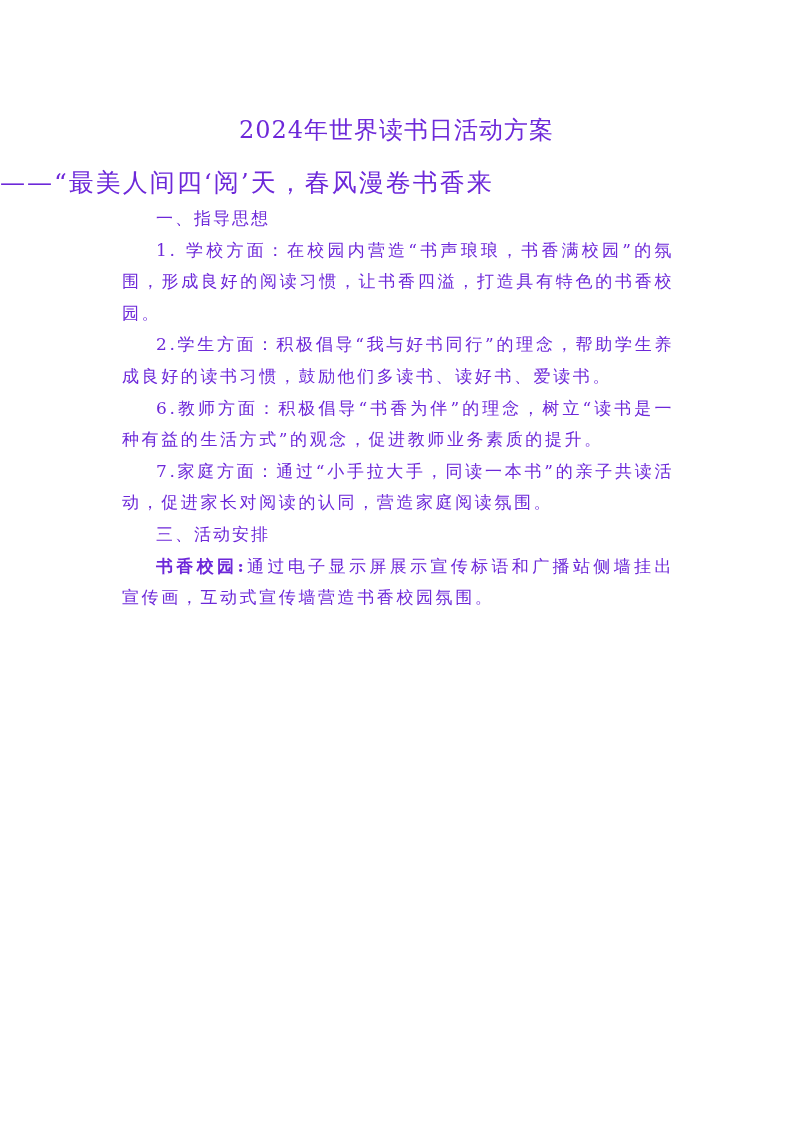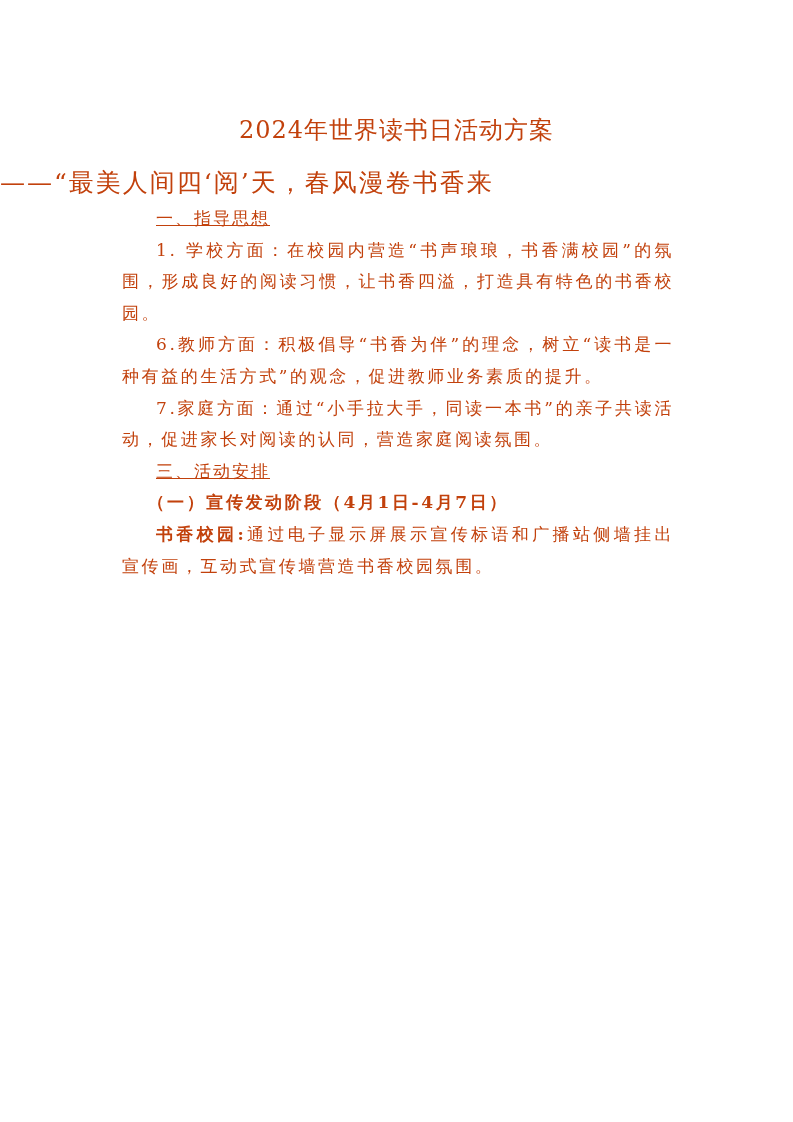--- a/index.html
+++ b/index.html
@@ -1,50 +1,50 @@
 <!DOCTYPE html>
 <html><head>
   <meta charset="utf-8">
   <style>
     html, body { margin: 0; padding: 0; background: #ffffff; }
     body { width: 793px; height: 1122px; position: relative; overflow: hidden; }
     .page {
       position: absolute; left: 0; top: 0; width: 793px; height: 1122px;
-      background: #ffffff; color: #c2410c;
+      background: #ffffff; color: #6d28d9;
       font-family: "DejaVu Serif", "Liberation Serif", serif;
     }
     .title {
       position: absolute; left: 0; width: 793px; text-align: center;
       top: 112px; font-size: 24px; line-height: 36px; letter-spacing: 1px;
     }
     .subtitle {
       position: absolute; left: 0; width: 793px; text-align: left;
       top: 164px; font-size: 25px; line-height: 38px; letter-spacing: 2px;
     }
     .body {
       position: absolute; left: 122px; top: 203px; width: 552px;
       font-size: 17px; line-height: 31.6px; letter-spacing: 2.6px;
       text-align: justify;
     }
     .body p { margin: 0; text-indent: 2em; }
     .body .h { font-weight: normal; }
-    .body .h1 { letter-spacing: 2px; text-decoration: underline; }
+    .body .h1 { letter-spacing: 2px; }
     .bold { font-weight: bold; }
   </style>
 </head>
 <body>
 
 <div class="page">
   <div class="title">2024年世界读书日活动方案</div>
   <div class="subtitle">——“最美人间四‘阅’天，春风漫卷书香来</div>
 
   <div class="body">
     <p class="h h1">一、指导思想</p>
 
     <p>1. 学校方面：在校园内营造“书声琅琅，书香满校园”的氛围，形成良好的阅读习惯，让书香四溢，打造具有特色的书香校园。</p>
+    <p>2.学生方面：积极倡导“我与好书同行”的理念，帮助学生养成良好的读书习惯，鼓励他们多读书、读好书、爱读书。</p>
     <p>6.教师方面：积极倡导“书香为伴”的理念，树立“读书是一种有益的生活方式”的观念，促进教师业务素质的提升。</p>
     <p>7.家庭方面：通过“小手拉大手，同读一本书”的亲子共读活动，促进家长对阅读的认同，营造家庭阅读氛围。</p>
 
     <p class="h h1">三、活动安排</p>
-    <p class="bold" style="text-indent:1.5em">（一）宣传发动阶段（4月1日-4月7日）</p>
     <p><span class="bold">书香校园:</span><span>通过电子显示屏展示宣传标语和广播站侧墙挂出宣传画，互动式宣传墙营造书香校园氛围。</span></p>
   </div>
 </div>
 
 </body></html>

